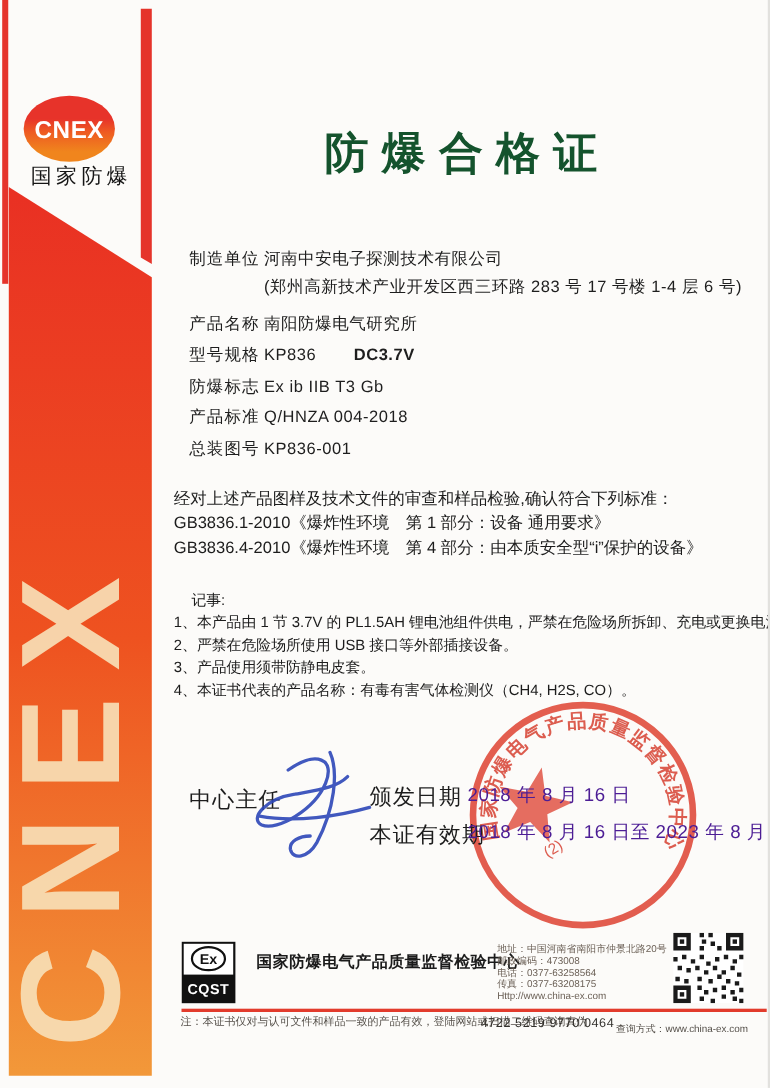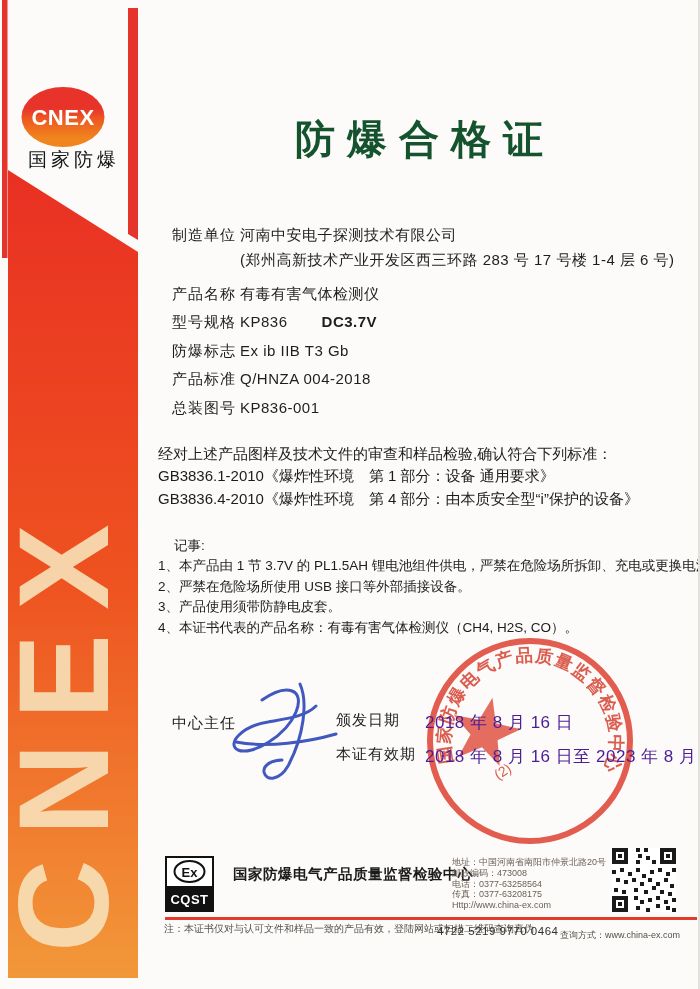--- a/index.html
+++ b/index.html
@@ -21,21 +21,21 @@
   
   .row { left:172px; font-size:15px; color:#1e1e1e; position:absolute; white-space:nowrap; }
   .row .lbl { display:inline-block; width:68px; letter-spacing:1px; }
   .row .val { letter-spacing:.5px; }
   .row .val.b { font-weight:bold; margin-left:20px;padding-left:14px; }
 
   .standards { left:158px; top:443px; font-size:15px; line-height:22.4px; color:#1c1c1c; position:absolute; white-space:nowrap; }
   .notes { left:158px; top:536px; font-size:13.5px; line-height:20.4px; color:#1c1c1c; position:absolute; white-space:nowrap; }
   .notes .nt { padding-left:16px; }
 
-  .approval-lbl { font-size:15px; color:#1d1d1d; letter-spacing:1px; }
+  .approval-lbl { font-size:20px; color:#1d1d1d; letter-spacing:1px; }
   .approval-val { font-size:17px; color:#4c1d95; letter-spacing:.5px; }
 
   
   .center-name { left:233px; top:865px; font-size:14.5px; font-weight:600; color:#1b1b1b; letter-spacing:.5px; }
   .institute-name { left:232px; top:882px; font-size:25px; font-weight:bold; color:#141414; letter-spacing:2px; }
   .contact { left:452px; top:857px; font-size:9px; line-height:10.8px; color:#6a5f55; position:absolute; white-space:nowrap; }
   .footer-divider { left:165px; top:917px; width:532px; height:2.5px; background:#e23b2c; }
   .footer-note { left:164px; top:874px; font-size:10px; color:#55504a;margin-top:48px; }
   .verify-code { left:437px; top:925px; font-size:11.5px; color:#32302c; letter-spacing:.5px; }
   .verify-method { left:560px; top:929px; font-size:9px; color:#55504a; }
@@ -74,21 +74,21 @@
 
   <div class="abs txt title">防爆合格证</div>
 
   <div class="row" style="top:226px">
     <span class="lbl">制造单位</span><span class="val">河南中安电子探测技术有限公司</span>
   </div>
   <div class="row" style="top:251px">
     <span class="lbl"></span><span class="val">(郑州高新技术产业开发区西三环路 283 号 17 号楼 1-4 层 6 号)</span>
   </div>
   <div class="row" style="top:285px">
-    <span class="lbl">产品名称</span><span class="val">有毒有害气体检测仪</span>
+    <span class="lbl">产品名称</span><span class="val">南阳防爆电气研究所</span>
   </div>
   <div class="row" style="top:313px">
     <span class="lbl">型号规格</span><span class="val">KP836</span><span class="val b">DC3.7V</span>
   </div>
   <div class="row" style="top:342px">
     <span class="lbl">防爆标志</span><span class="val">Ex ib IIB T3 Gb</span>
   </div>
   <div class="row" style="top:370px">
     <span class="lbl">产品标准</span><span class="val">Q/HNZA 004-2018</span>
   </div>

